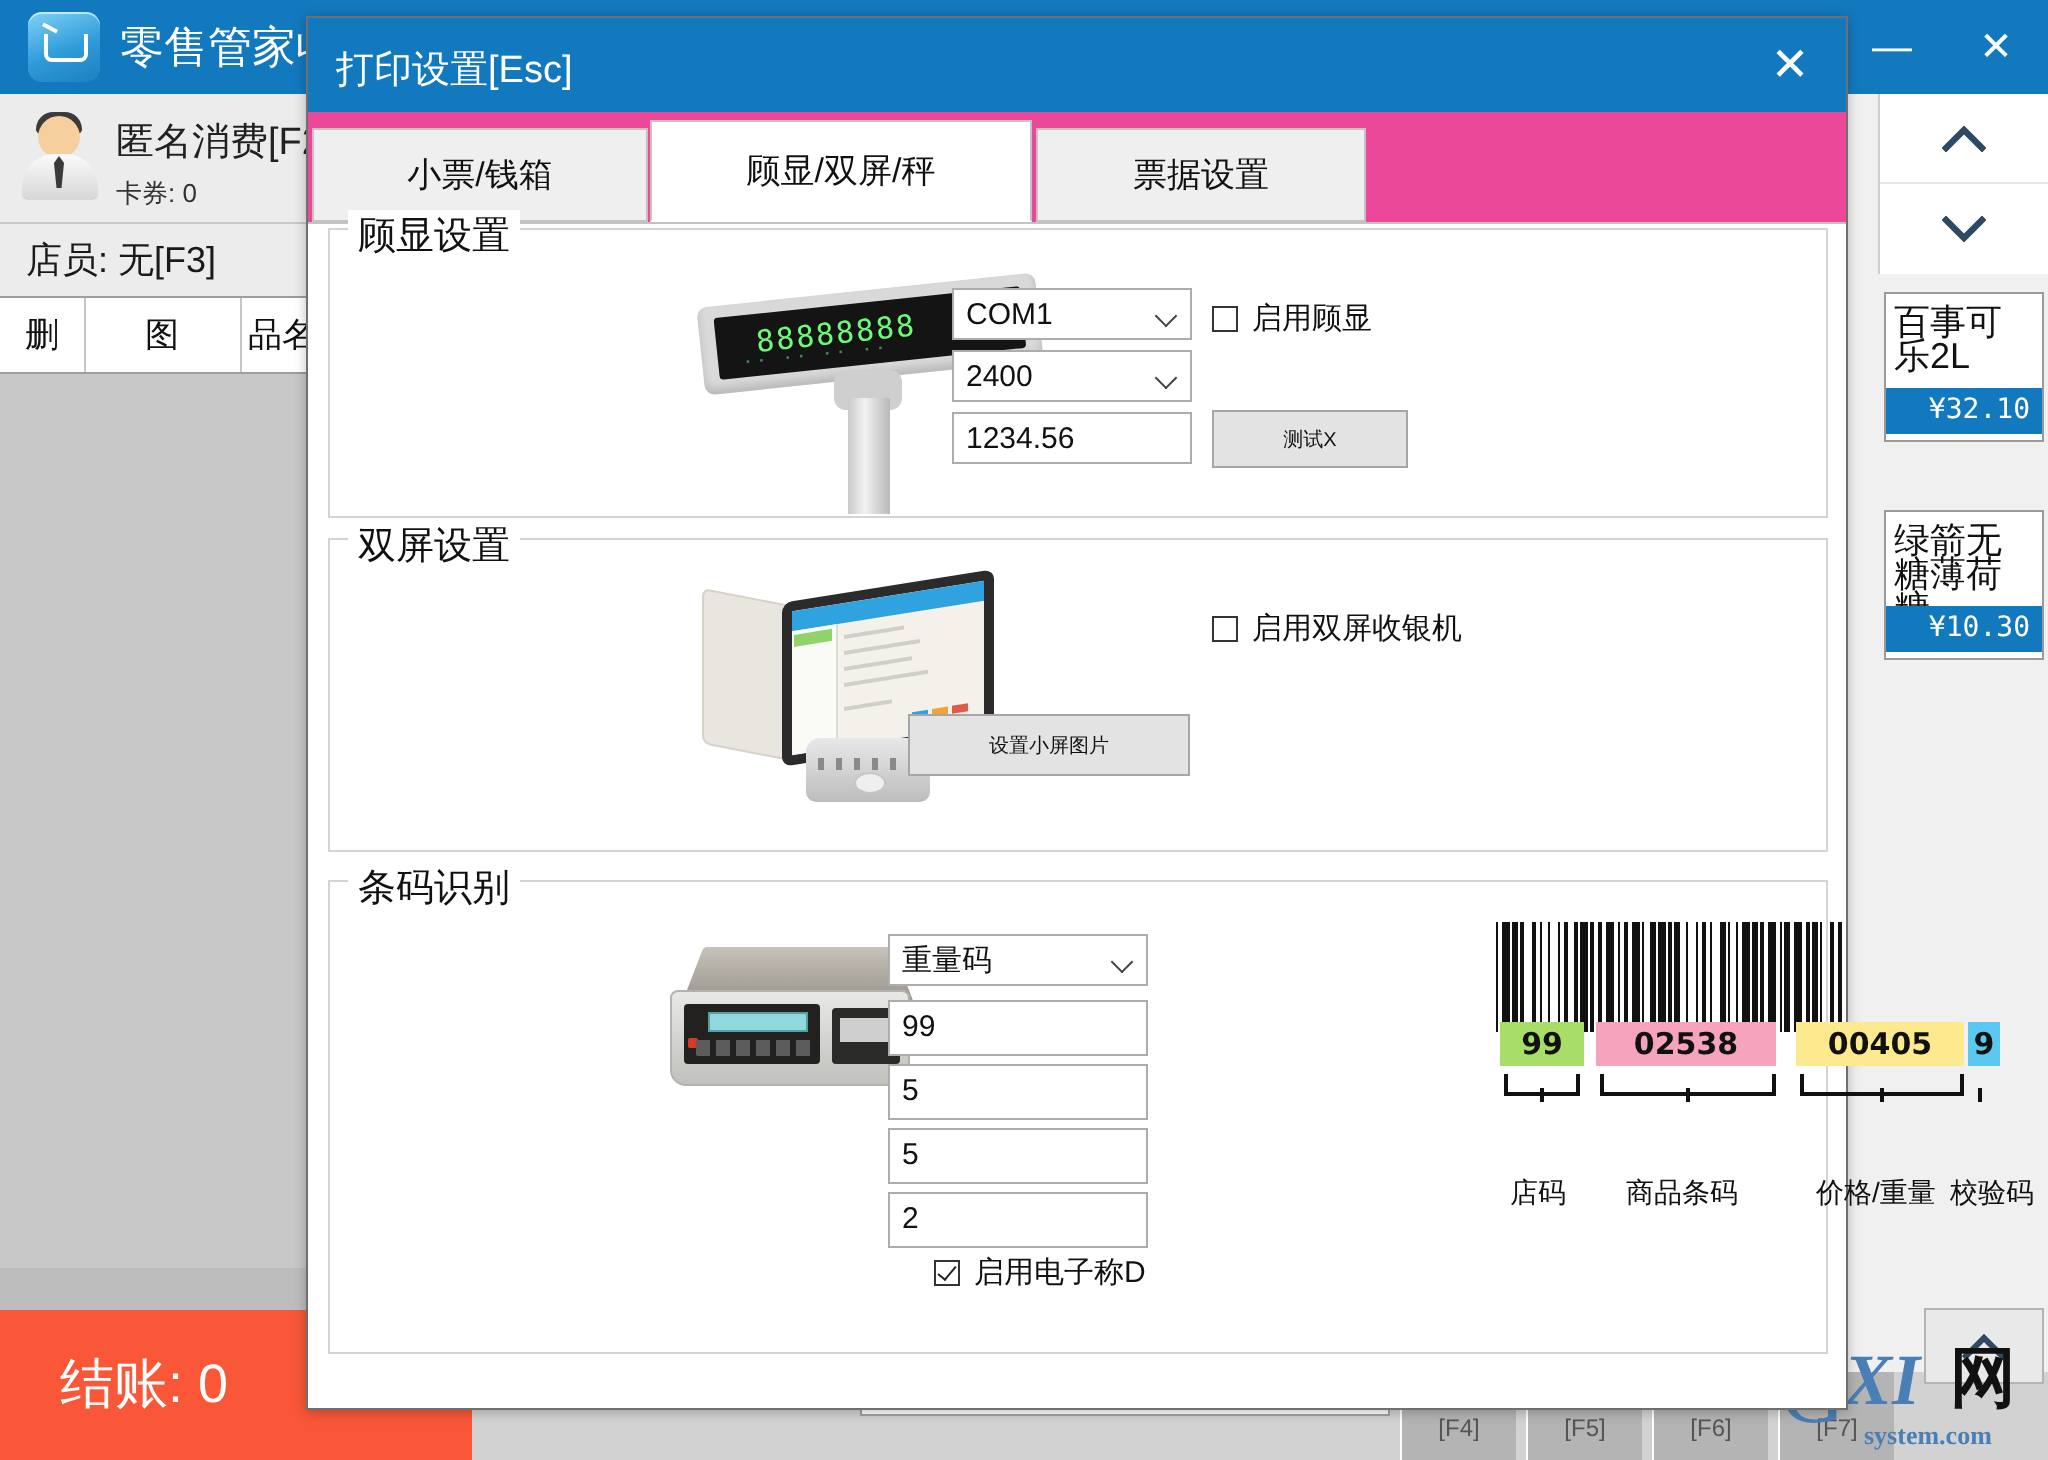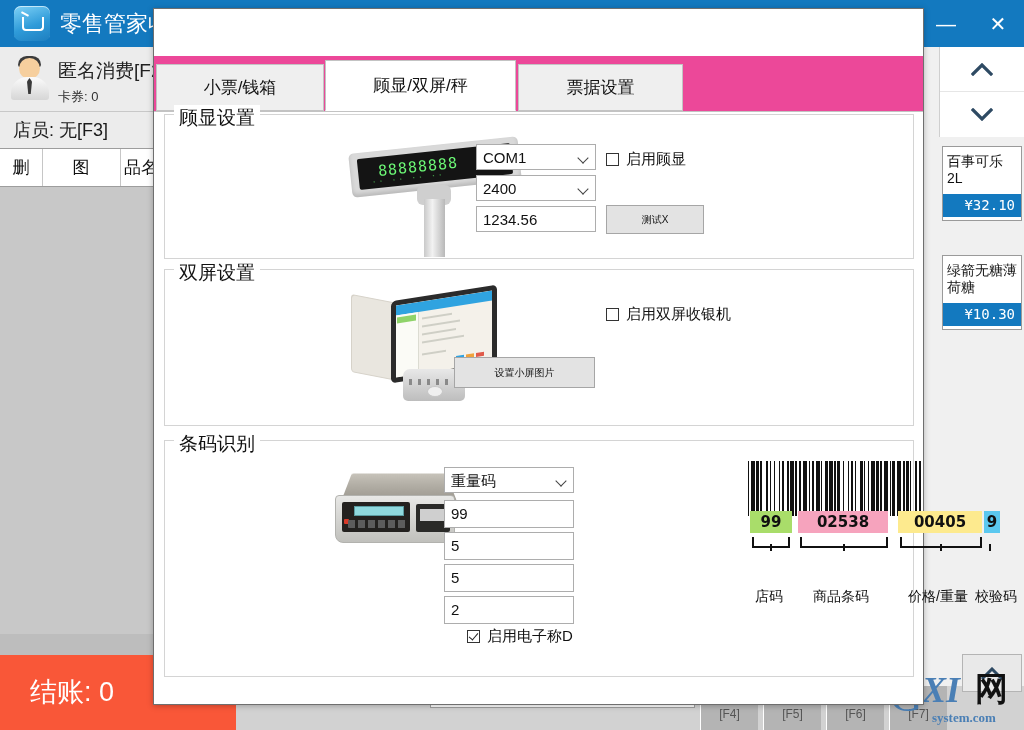--- a/index.html
+++ b/index.html
@@ -77,21 +77,21 @@
     position:absolute;right:0;top:47px;width:85px;height:90px;background:#fff;
     border-left:1px solid #cfcfcf;box-sizing:border-box;
   }
   .scroll-btn{
     position:absolute;left:0;width:84px;height:44px;display:flex;align-items:center;justify-content:center;
     color:#2e4a63;font-size:22px;font-weight:bold;border-bottom:1px solid #e6e6e6;
   }
   .prod-card{
     position:absolute;right:2px;width:80px;background:#fff;border:1px solid #9a9a9a;box-sizing:border-box;
   }
-  .prod-name{font-size:14px;color:#111;line-height:17px;padding:6px 4px 4px 4px;height:47px;box-sizing:border-box;overflow:hidden;}
+  .prod-name{font-size:18px;color:#111;line-height:17px;padding:6px 4px 4px 4px;height:47px;box-sizing:border-box;overflow:hidden;}
   .prod-price{background:#1379bf;color:#fff;font-size:14px;text-align:right;padding:3px 6px 4px 0;
     font-family:"DejaVu Sans Mono","Liberation Mono",monospace;}
   .fn-key{
     position:absolute;bottom:0;height:44px;background:#b4b4b4;border-left:1px solid #fff;
     color:#555;font-size:12px;text-align:center;line-height:56px;box-sizing:border-box;overflow:hidden;
   }
   .up-arrow-btn{
     position:absolute;right:2px;bottom:38px;width:60px;height:38px;background:#e9e9e9;border:1px solid #b4b4b4;
     box-sizing:border-box;display:flex;align-items:center;justify-content:center;color:#2e4a63;font-size:21px;font-weight:bold;
   }
@@ -300,20 +300,23 @@
   <div class="watermark">
     <div class="wm-g">G</div>
     <div class="wm-xi">XI</div>
     <div class="wm-wang">网</div>
     <div class="wm-sub">system.com</div>
   </div>
 </div>
 
 <div id="dialog">
 
+  <div class="dlg-title">
+    <div class="dlg-title-text">打印设置[Esc]</div>
+  </div>
   <div class="dlg-close">✕</div>
 
   <div class="tabstrip">
     <div class="tab" style="left:2px;width:168px;">小票/钱箱</div>
     <div class="tab active" style="left:171px;width:191px;">顾显/双屏/秤</div>
     <div class="tab" style="left:364px;width:165px;">票据设置</div>
   </div>
 
   <div class="group" style="left:10px;top:105px;width:750px;height:145px;">
     <div class="group-title">顾显设置</div>

